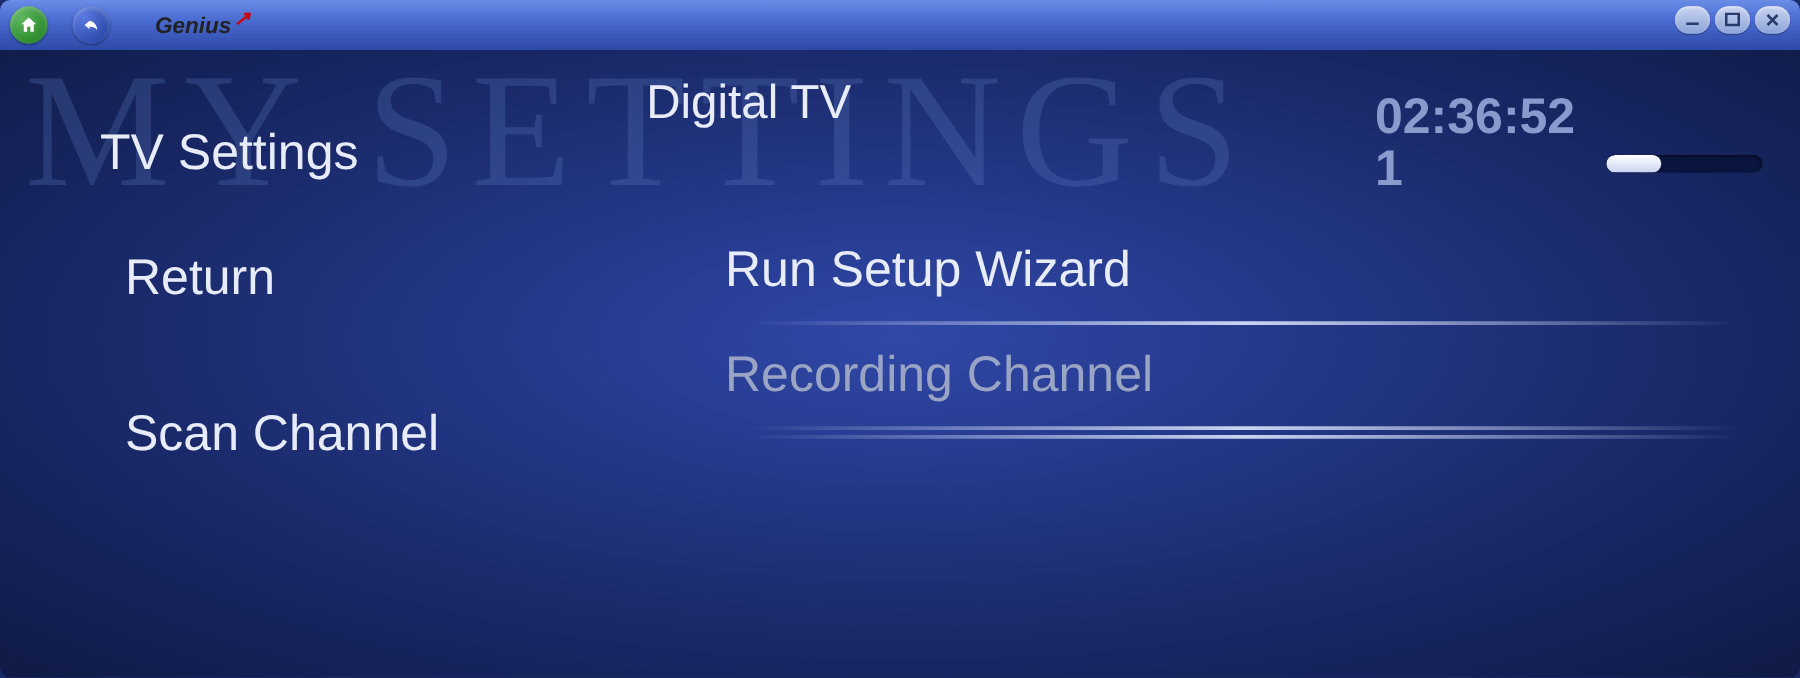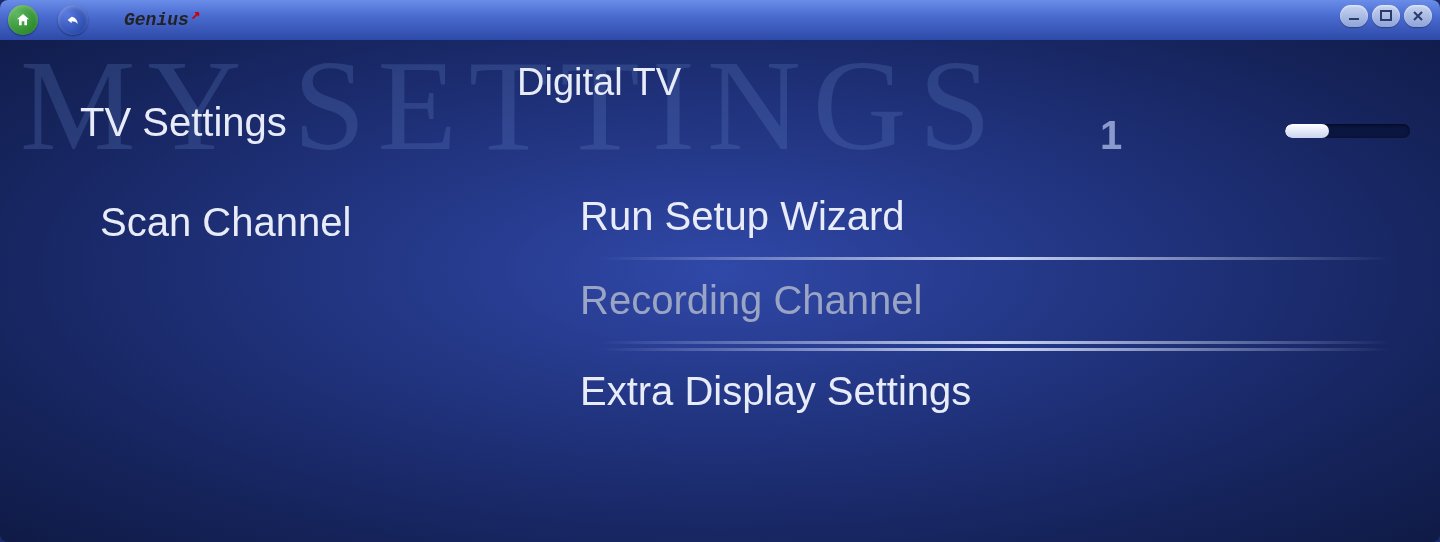--- a/index.html
+++ b/index.html
@@ -27,21 +27,20 @@
       background: linear-gradient(to bottom, #6a8de8 0%, #4a6bd0 40%, #2d4aa8 100%);
       display: flex;
       align-items: center;
       padding: 0 8px;
       position: relative;
     }
     .titlebar-left {
       display: flex;
       align-items: center;
       gap: 20px;
-      font-family: Liberation Mono, monospace;
     }
     .btn-home {
       width: 30px;
       height: 30px;
       border-radius: 50%;
       background: radial-gradient(circle at 30% 30%, #5eb85e, #1a7a1a);
       display: flex;
       align-items: center;
       justify-content: center;
       cursor: pointer;
@@ -172,21 +171,20 @@
     }
     .left-item {
       color: #e8ecf8;
       font-size: 40px;
       font-weight: 400;
       padding: 10px 0;
       cursor: pointer;
     }
     .left-item + .left-item {
       margin-top: 60px;
-      font-style: italic;
     }
     .right-menu {
       flex: 1;
       padding-top: 20px;
     }
     .right-item {
       color: #e8ecf8;
       font-size: 40px;
       font-weight: 400;
       padding: 14px 0;
@@ -244,43 +242,43 @@
 
   <div class="content">
     <div class="watermark">MY SETTINGS</div>
 
     <div class="header-row">
       <div class="page-title">TV Settings</div>
       <div class="channel-block">
         <div>Digital TV</div>
       </div>
       <div class="clock-block">
-        <br>
+        <span>02:36:52</span><br>
         <span>1</span>
       </div>
       <div class="signal-bar">
         <div class="signal-fill"></div>
       </div>
     </div>
 
     <div class="menu-area">
       <div class="left-menu">
         <div class="left-item">
+          <span>Return</span>
+        </div>
+        <div class="left-item">
           <span>Scan Channel</span>
         </div>
       </div>
       <div class="right-menu">
         <div class="right-item">
           <span>Run Setup Wizard</span>
         </div>
         <div class="divider"></div>
         <div class="right-item selected">
           <span>Recording Channel</span>
         </div>
         <div class="divider"></div>
         <div class="divider"></div>
-        <div class="right-item">
-          <span>Extra Display Settings</span>
-        </div>
       </div>
     </div>
   </div>
 </div>
 
 </body></html>

